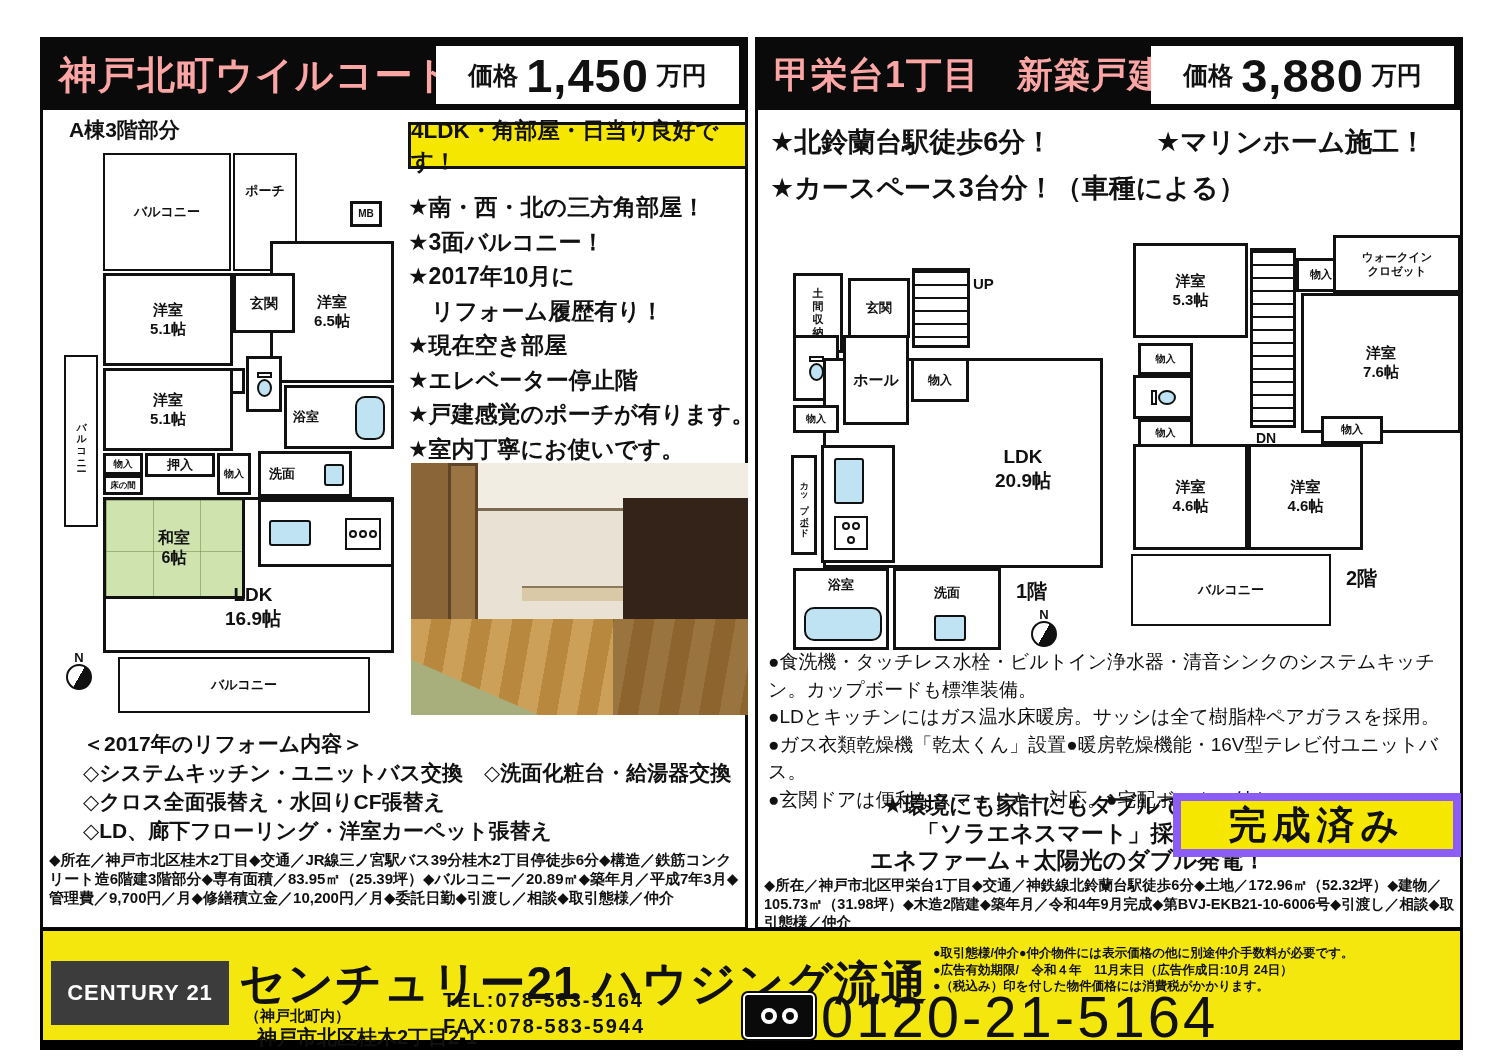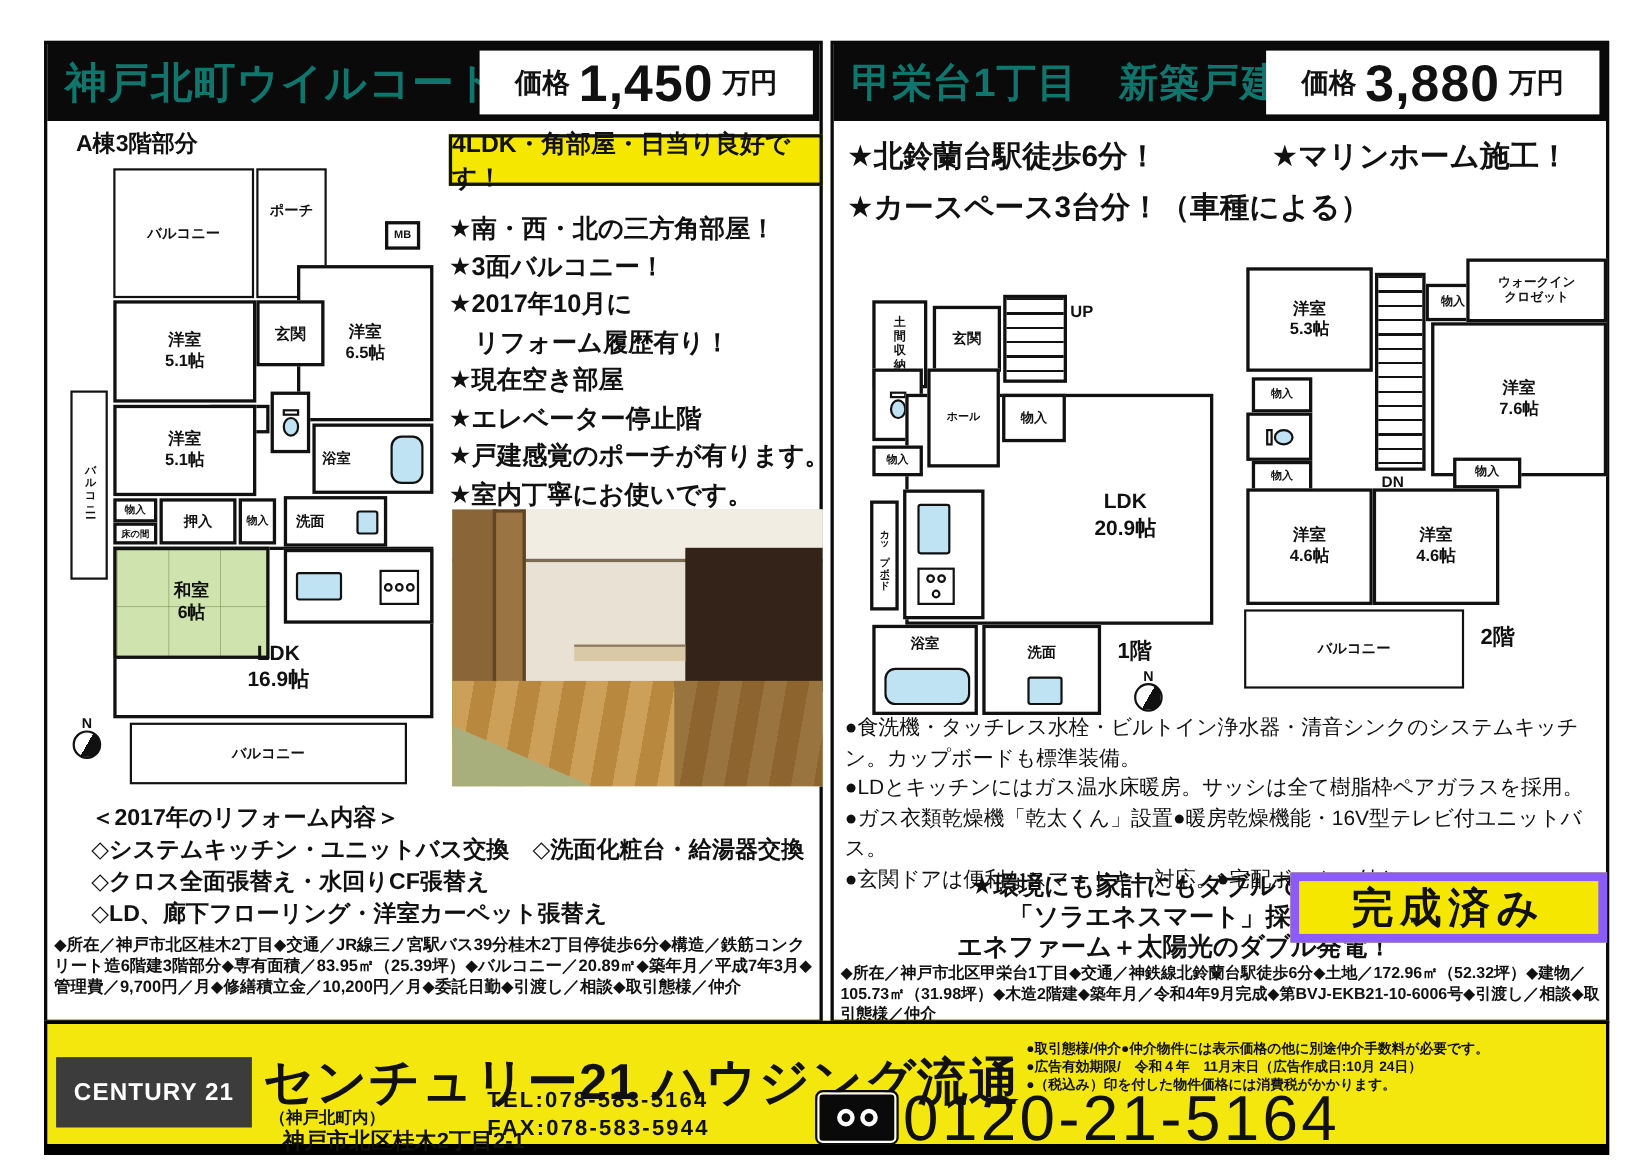--- a/index.html
+++ b/index.html
@@ -1,21 +1,21 @@
 <!DOCTYPE html>
 <html><head>
 <meta charset="utf-8">
 <style>
   html,body{margin:0;padding:0;background:#fff;}
   .page{position:relative;width:1500px;height:1061px;background:#fff;overflow:hidden;
         font-family:"Liberation Sans","DejaVu Sans",sans-serif;color:#111;}
   .panel{position:absolute;top:37px;width:708px;height:893px;border:3px solid #0a0a0a;box-sizing:border-box;background:#fff;}
   .panel-header{position:absolute;left:0;top:0;right:0;height:70px;background:#0a0a0a;}
   .panel-title{position:absolute;left:16px;top:0;height:70px;display:flex;align-items:center;
-               color:#0f766e;font-size:38px;font-weight:900;letter-spacing:1px;white-space:nowrap;}
+               color:#fca5a5;font-size:38px;font-weight:900;letter-spacing:1px;white-space:nowrap;}
   .price-box{position:absolute;right:6px;top:6px;width:303px;height:58px;background:#fff;
              display:flex;align-items:center;justify-content:center;gap:8px;}
   .price-label{font-size:25px;font-weight:900;}
   .price-value{font-size:47px;font-weight:900;letter-spacing:1px;}
   .price-unit{font-size:25px;font-weight:900;}
   .caption{position:absolute;font-weight:900;font-size:21px;}
   .plan{position:absolute;}
   .room{position:absolute;border:3px solid #111;background:#fff;box-sizing:border-box;
         display:flex;align-items:center;justify-content:center;text-align:center;font-weight:700;}
   .thin{border-width:2px;}
@@ -140,21 +140,21 @@
         </div>
       <div class="room thin" style="left:6px;top:212px;width:34px;height:172px;">
         <span class="rl vtext" style="font-size:10px;">バルコニー</span>
         </div>
       <div class="room" style="left:45px;top:310px;width:40px;height:22px;">
         <span class="rl" style="font-size:9.5px;">物入</span>
         </div>
       <div class="room" style="left:45px;top:332px;width:40px;height:20px;">
         <span class="rl" style="font-size:8.5px;">床の間</span>
         </div>
-      <div class="room" style="left:87px;top:310px;width:70px;height:42px;">
+      <div class="room" style="left:87px;top:310px;width:70px;height:24px;">
         <span class="rl" style="font-size:13px;">押入</span>
         </div>
       <div class="room" style="left:159px;top:310px;width:34px;height:42px;">
         <span class="rl" style="font-size:10px;">物入</span>
         </div>
       <div class="room" style="left:45px;top:354px;width:291px;height:156px;"></div>
       <div class="room washitsu" style="left:45px;top:354px;width:142px;height:102px;">
         <span class="rl2" style="font-size:16px;">
           <span>和室</span>
           <span>6帖</span>
@@ -243,21 +243,21 @@
       <div class="stairs" style="left:139px;top:38px;width:58px;height:80px;"></div>
       <div class="floor-label" style="left:200px;top:45px;font-size:15px;">UP</div>
       <div class="room" style="left:20px;top:105px;width:46px;height:66px;">
         <span class="wc" style="position:static;">
           <span class="wc-tank"></span>
             <span class="wc-bowl"></span>
           </span>
         </div>
       <div class="room" style="left:50px;top:128px;width:280px;height:210px;"></div>
       <div class="room" style="left:70px;top:105px;width:66px;height:90px;">
-        <span class="rl" style="font-size:10px;">ホール</span>
+        <span class="rl" style="font-size:15px;">ホール</span>
         </div>
       <div class="room" style="left:138px;top:128px;width:58px;height:44px;">
         <span class="rl" style="font-size:12px;">物入</span>
         </div>
       <div class="room" style="left:20px;top:175px;width:46px;height:28px;">
         <span class="rl" style="font-size:10px;">物入</span>
         </div>
       <div class="room" style="left:18px;top:225px;width:26px;height:100px;">
         <span class="rl vtext" style="font-size:9px;">カップボード</span>
         </div>

